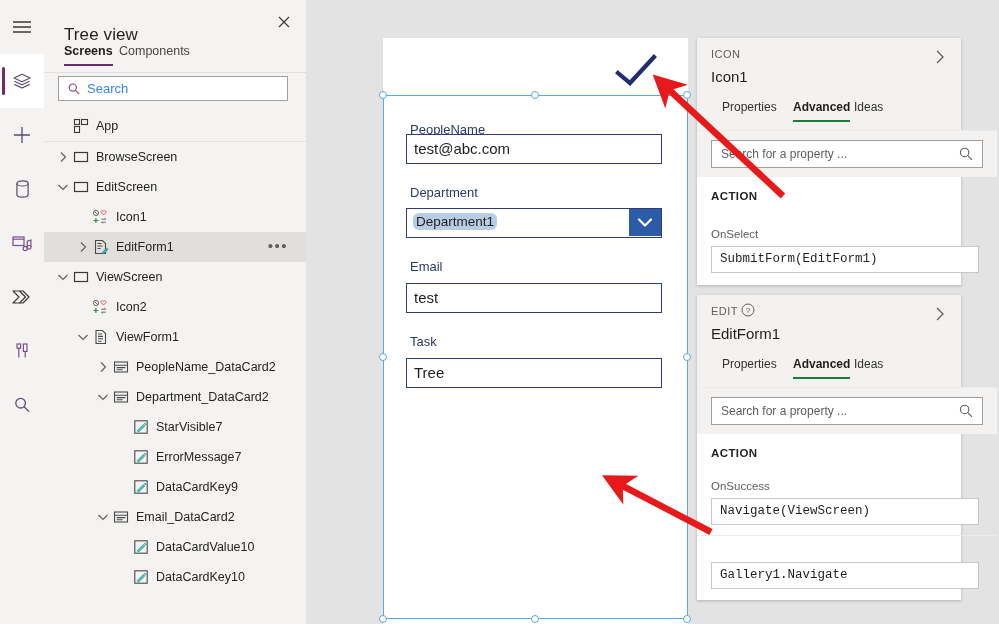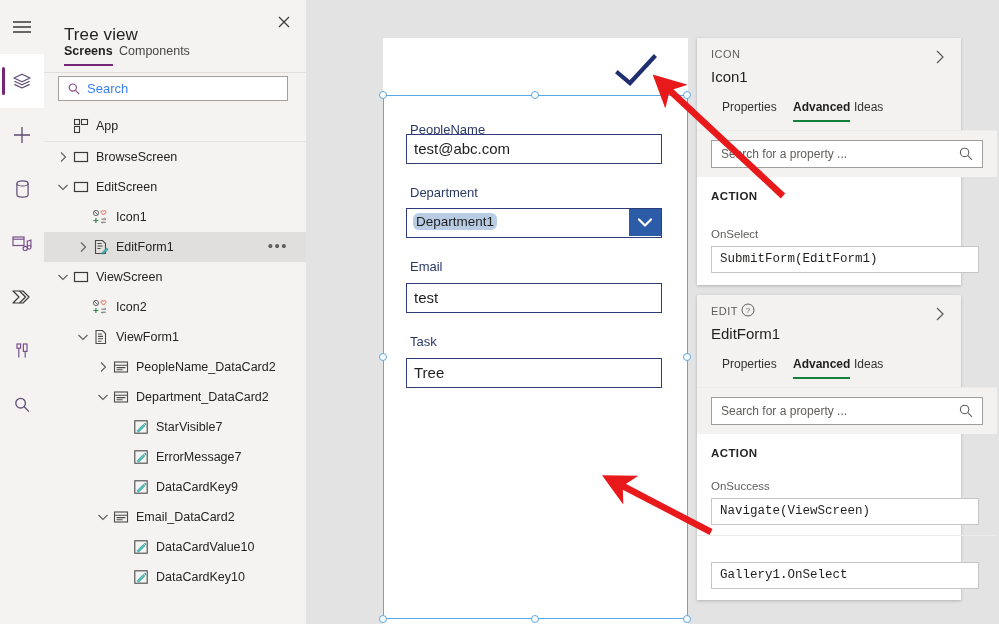--- a/index.html
+++ b/index.html
@@ -520,21 +520,21 @@
   <div class="sect-title" style="top:152px;">ACTION</div>
 
   <div class="prop-label" style="top:185px;">OnSuccess</div>
   <div class="prop-input" style="top:203px;">
     <span class="pitext">Navigate(ViewScreen)</span>
   </div>
   <div class="pdiv" style="top:240px;"></div>
 
   <div class="prop-label" style="top:249px;margin-top:16px;">Item</div>
   <div class="prop-input" style="top:267px;">
-    <span class="pitext">Gallery1.OnSelect</span>
+    <span class="pitext">Gallery1.Navigate</span>
   </div>
 </div>
 
 <svg class="abs" id="arrows">
   <defs>
     <marker id="ah" markerWidth="5" markerHeight="5" refX="2.4" refY="2.5" orient="auto">
       <path d="M0,0 L5,2.5 L0,5 L1.4,2.5 Z" fill="#e8191b"></path>
     </marker>
   </defs>
   <g stroke="#e8191b" stroke-width="6.5" fill="none" marker-end="url(#ah)">

